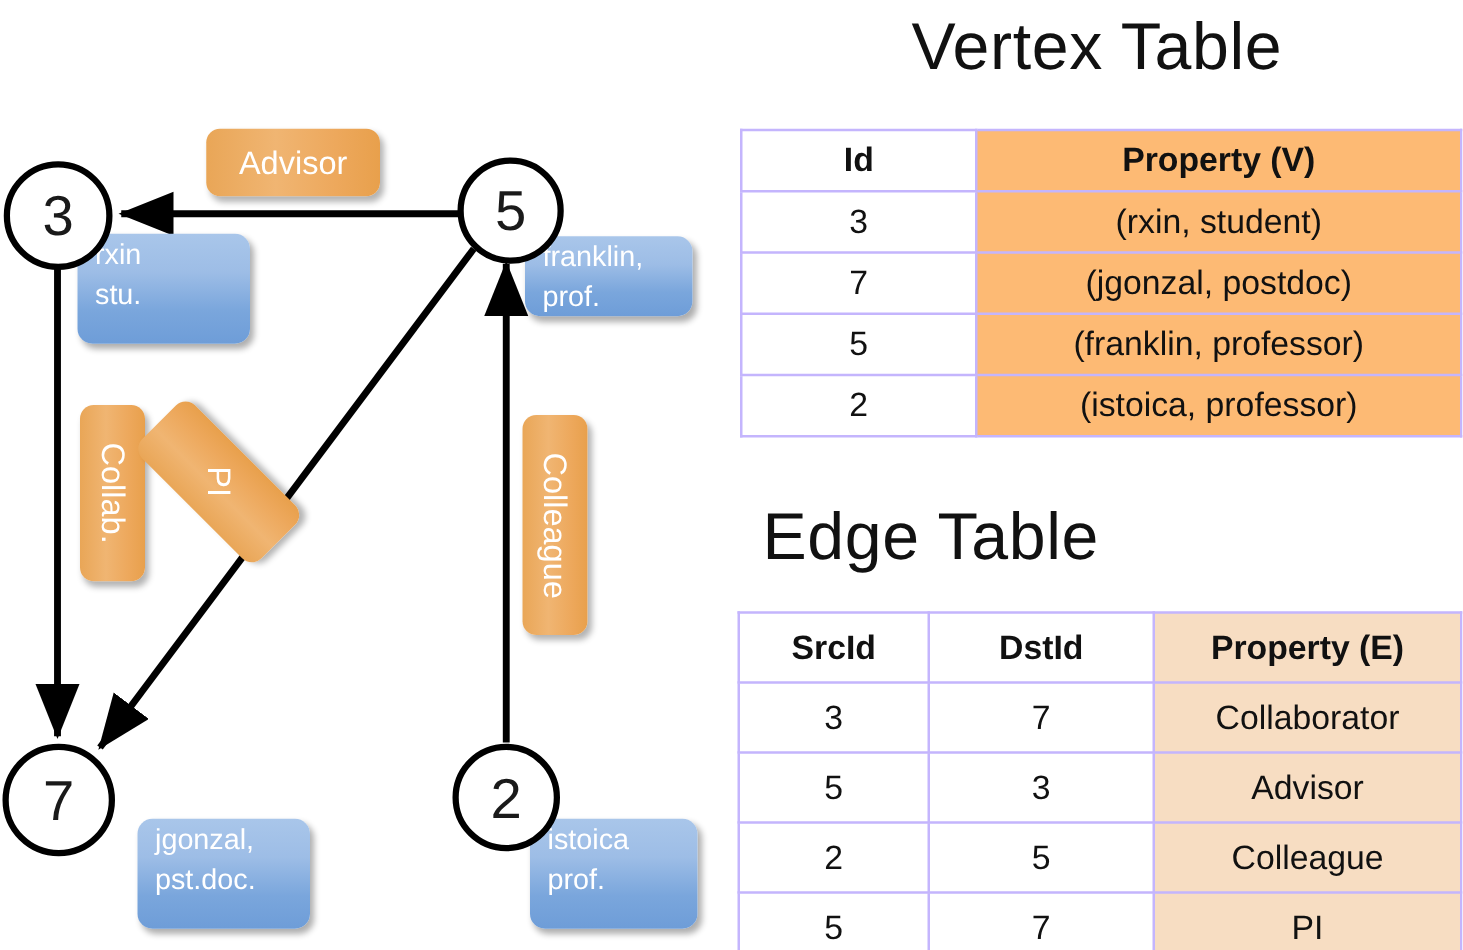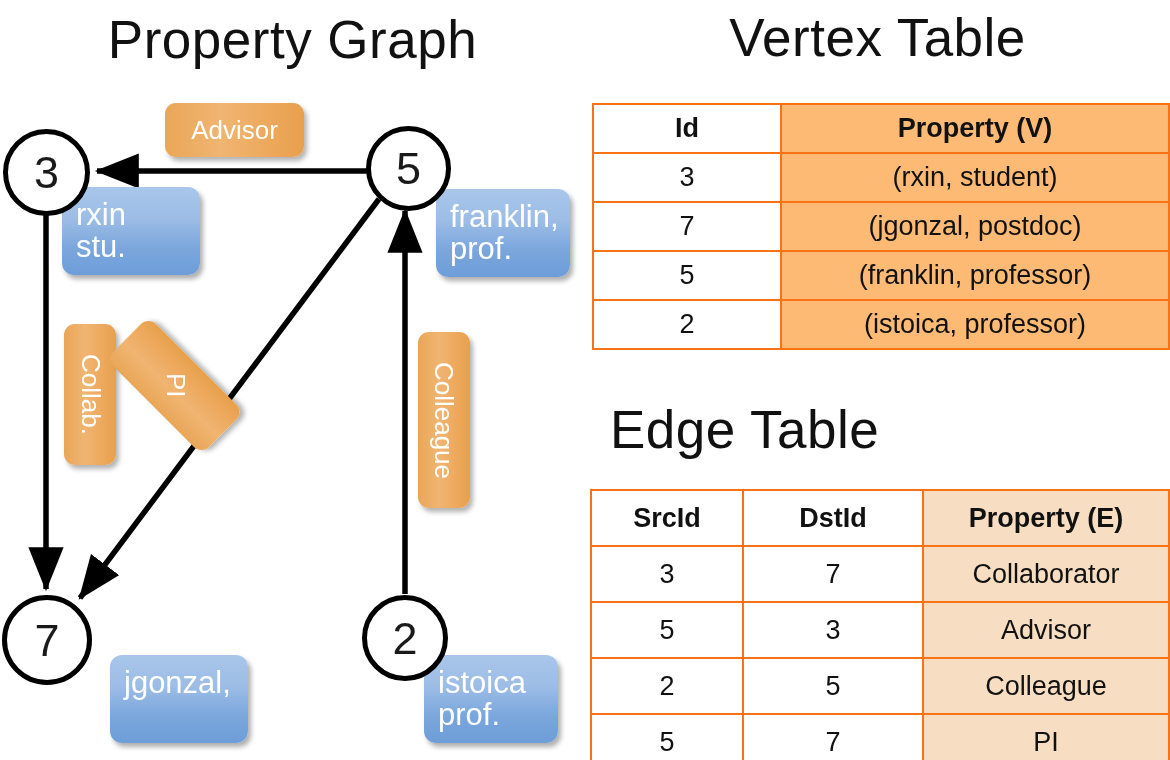--- a/index.html
+++ b/index.html
@@ -15,52 +15,51 @@
   #graph-canvas{position:absolute;left:0;top:0;width:585px;height:760px;}
   svg#edges{position:absolute;left:0;top:0;width:585px;height:760px;}
 
   .node{position:absolute;border:5px solid #000;border-radius:50%;background:#fff;
         display:flex;align-items:center;justify-content:center;box-sizing:border-box;}
   .node span{font-size:45px;font-weight:300;color:#1a1a1a;font-family:"Liberation Sans",sans-serif;line-height:1;}
 
   .vbox{position:absolute;border-radius:12px;box-sizing:border-box;
         background:linear-gradient(to bottom,#a9c6ea 0%,#9dbde6 35%,#7aa6dc 70%,#6e9dd8 100%);
         box-shadow:3px 4px 5px rgba(0,0,0,0.32);
-        color:#ffffff;font-size:31px;line-height:32px;padding:12px 0 0 14px;
+        color:#ffffff;font-size:23px;line-height:32px;padding:0 0 0 14px;
         font-family:"Liberation Sans",sans-serif;font-weight:300;}
   .vbox div{white-space:nowrap;}
 
   .ebox{position:absolute;border-radius:11px;box-sizing:border-box;
         background:linear-gradient(to right,#e9a657 0%,#f0b572 40%,#eda85c 75%,#e8a04c 100%);
         box-shadow:3px 4px 5px rgba(0,0,0,0.3);
         color:#ffffff;font-size:26px;font-family:"Liberation Sans",sans-serif;font-weight:300;
         display:flex;align-items:center;justify-content:center;}
   .rot90 > span{display:block;transform:rotate(90deg);white-space:nowrap;}
   .rot135 > span{display:block;transform:rotate(135deg);white-space:nowrap;}
 
   
   table.tbl{position:absolute;border-collapse:collapse;table-layout:fixed;}
-  table.tbl td{border:2px solid #f97316;text-align:center;font-family:"Liberation Sans",sans-serif;
+  table.tbl td{border:2px solid #c4b5fd;text-align:center;font-family:"Liberation Sans",sans-serif;
                font-weight:300;color:#111;font-size:27px;padding:0;}
   table.tbl td.hdr{font-weight:bold;font-size:27px;}
   .cell-blue{background:#fdba74;}
   .cell-peach{background:#f7ddc2;}
   .cell-white{background:#ffffff;}
 
   #vertex-table{left:592px;top:103px;width:576px;}
   #vertex-table td{height:47px;}
   #edge-table{left:590px;top:489px;width:578px;}
   #edge-table td{height:54px;}
 </style>
 </head>
 <body>
 
 <div id="root">
 
-  <div class="title" id="graph-title">Property Graph</div>
   <div class="title" id="vertex-title">Vertex Table</div>
   <div class="title" id="edge-title">Edge Table</div>
 
   <div id="graph-canvas">
 
     <svg id="edges" viewBox="0 0 585 760">
       <defs>
         <marker id="ah" markerWidth="9" markerHeight="9" refX="7.6" refY="3.2" orient="auto" markerUnits="strokeWidth">
           <path d="M0,0 L8,3.2 L0,6.4 z" fill="#000"></path>
         </marker>
@@ -89,27 +88,28 @@
 
     <div class="ebox rot90" id="lbl-colleague" style="left:418px;top:332px;width:52px;height:176px;">
       <span>Colleague</span>
     </div>
 
     <div class="vbox" id="prop-3" style="left:62px;top:187px;width:138px;height:88px;">
       <div>rxin</div>
       <div>stu.</div>
     </div>
 
-    <div class="vbox" id="prop-5" style="left:436px;top:189px;width:134px;height:88px;">
+    <div class="vbox" id="prop-5" style="left:420px;top:189px;width:134px;height:64px;">
       <div>franklin,</div>
       <div>prof.</div>
     </div>
 
     <div class="vbox" id="prop-7" style="left:62px;top:655px;width:138px;height:88px;margin-left:48px;">
       <div>jgonzal,</div>
+      <div>pst.doc.</div>
     </div>
 
     <div class="vbox" id="prop-2" style="left:424px;top:655px;width:134px;height:88px;">
       <div>istoica</div>
       <div>prof.</div>
     </div>
 
     <div class="node" id="node-3" style="left:3px;top:129px;width:87px;height:87px;">
       <span>3</span>
     </div>

